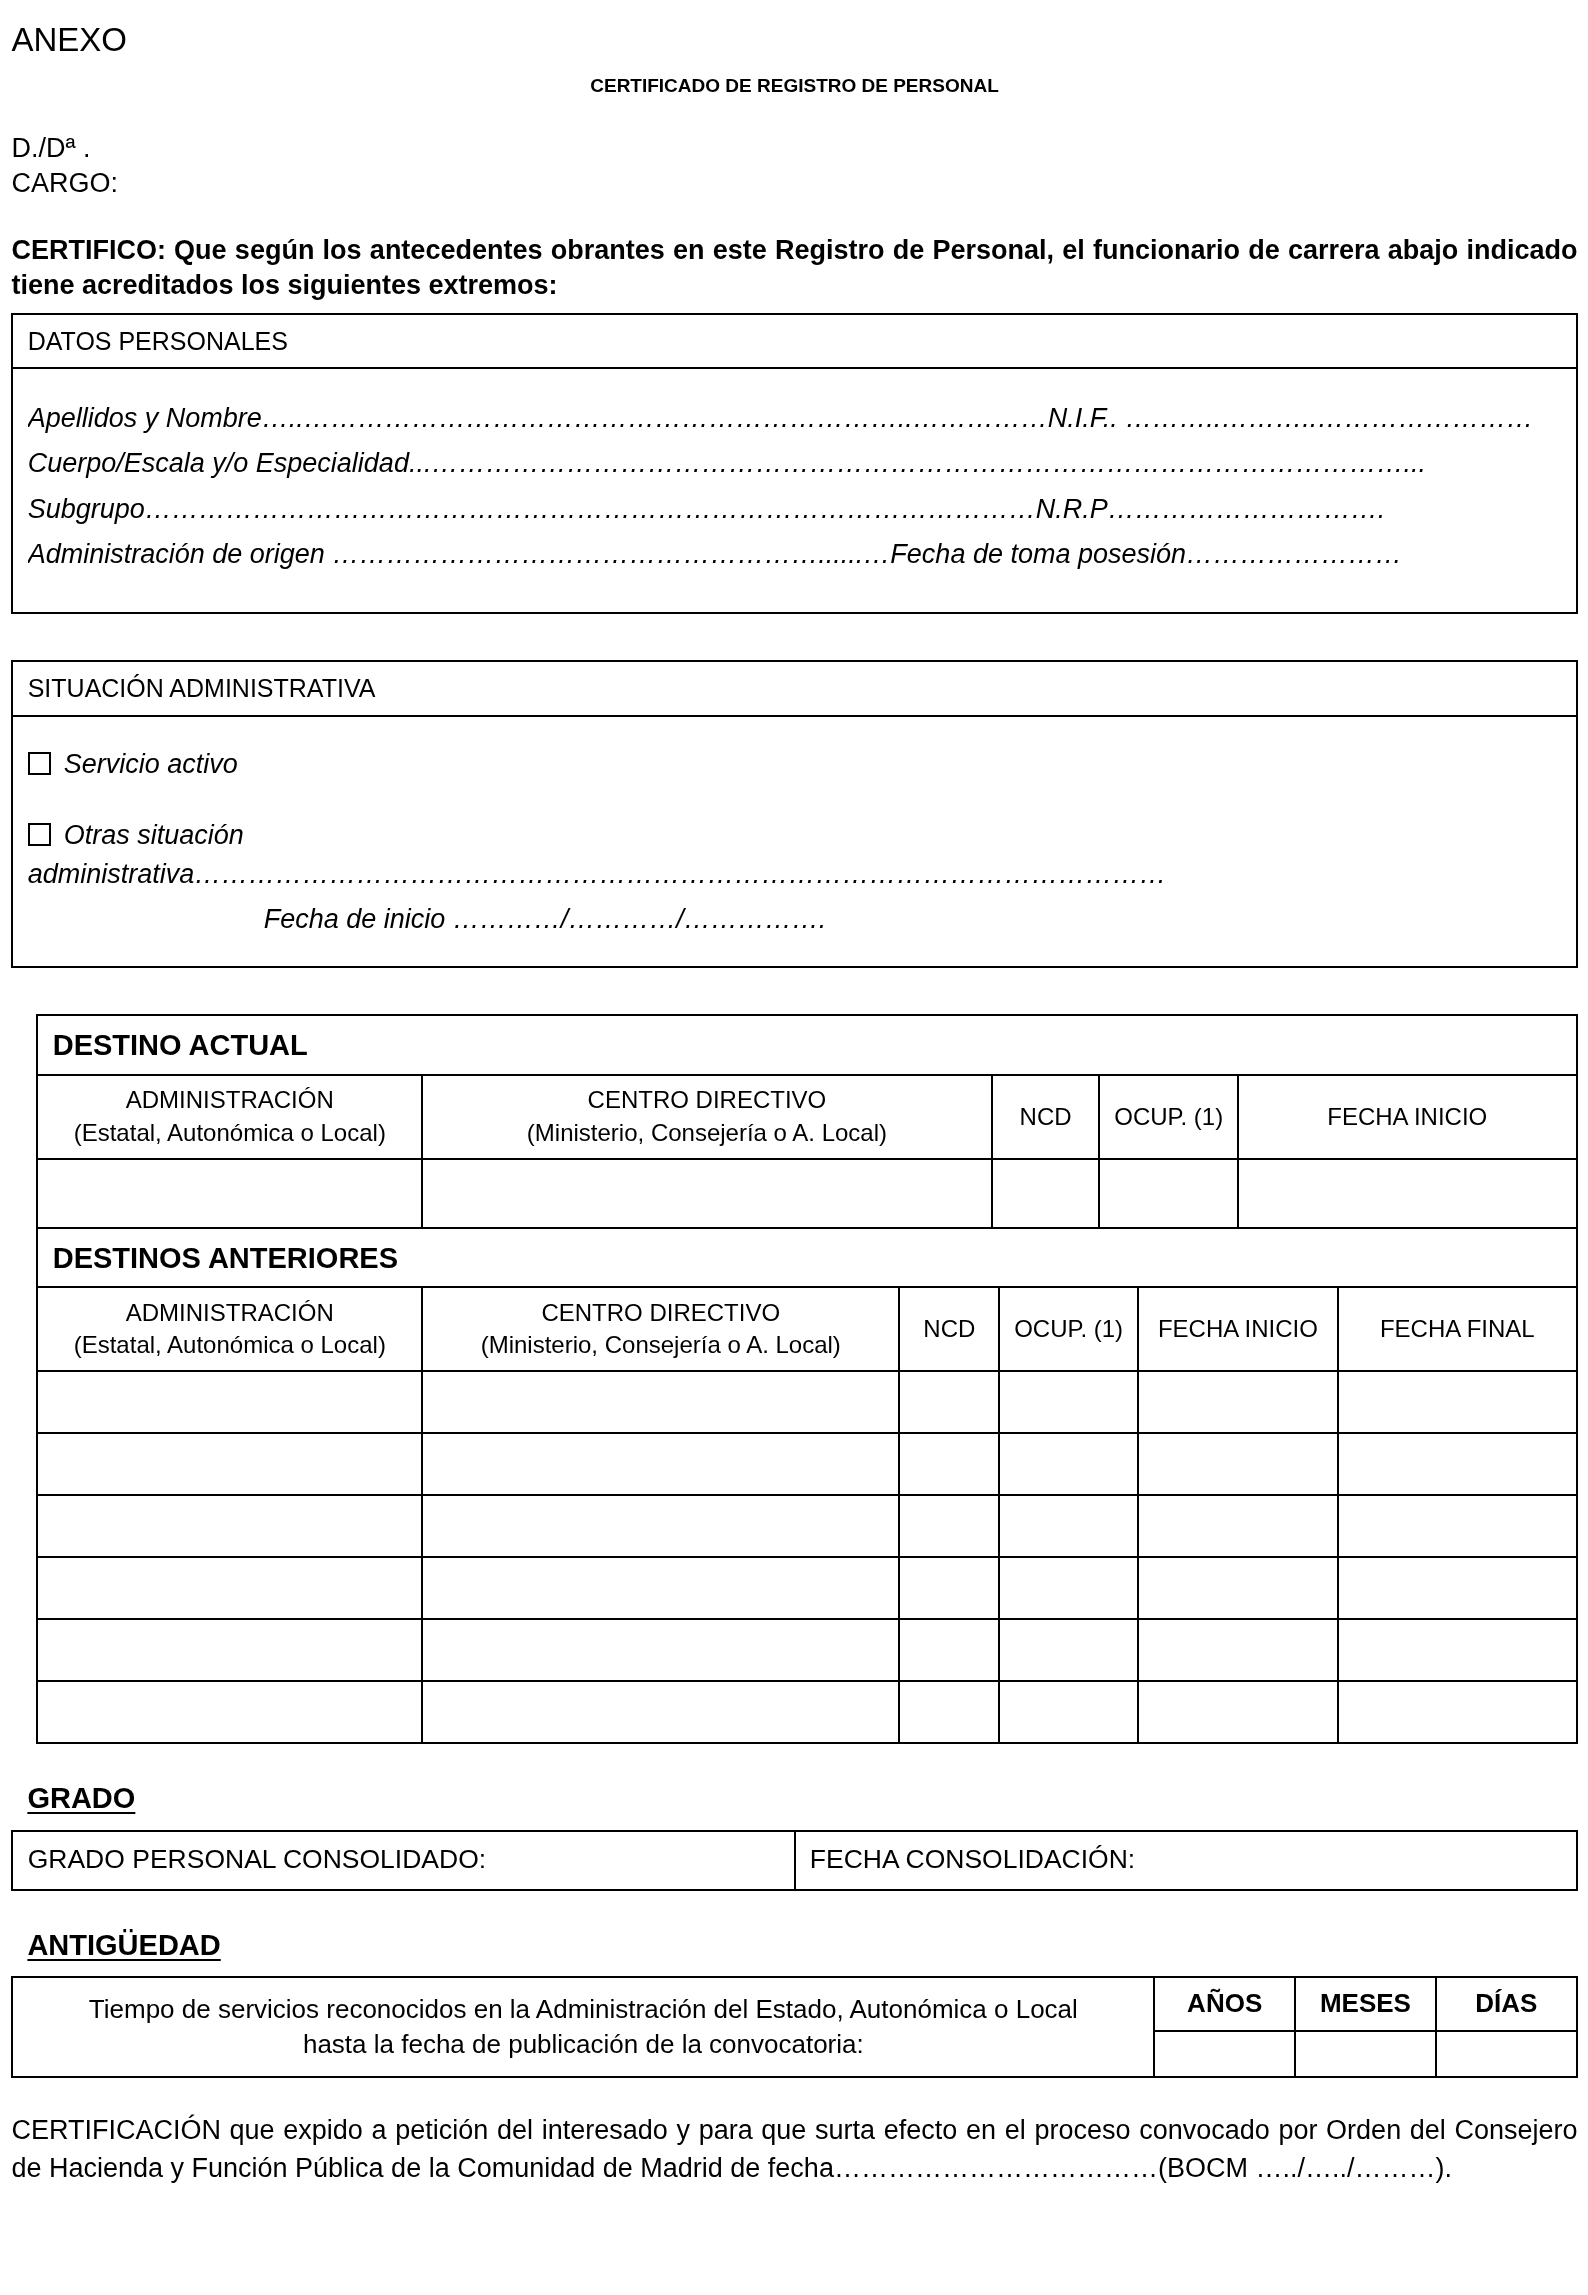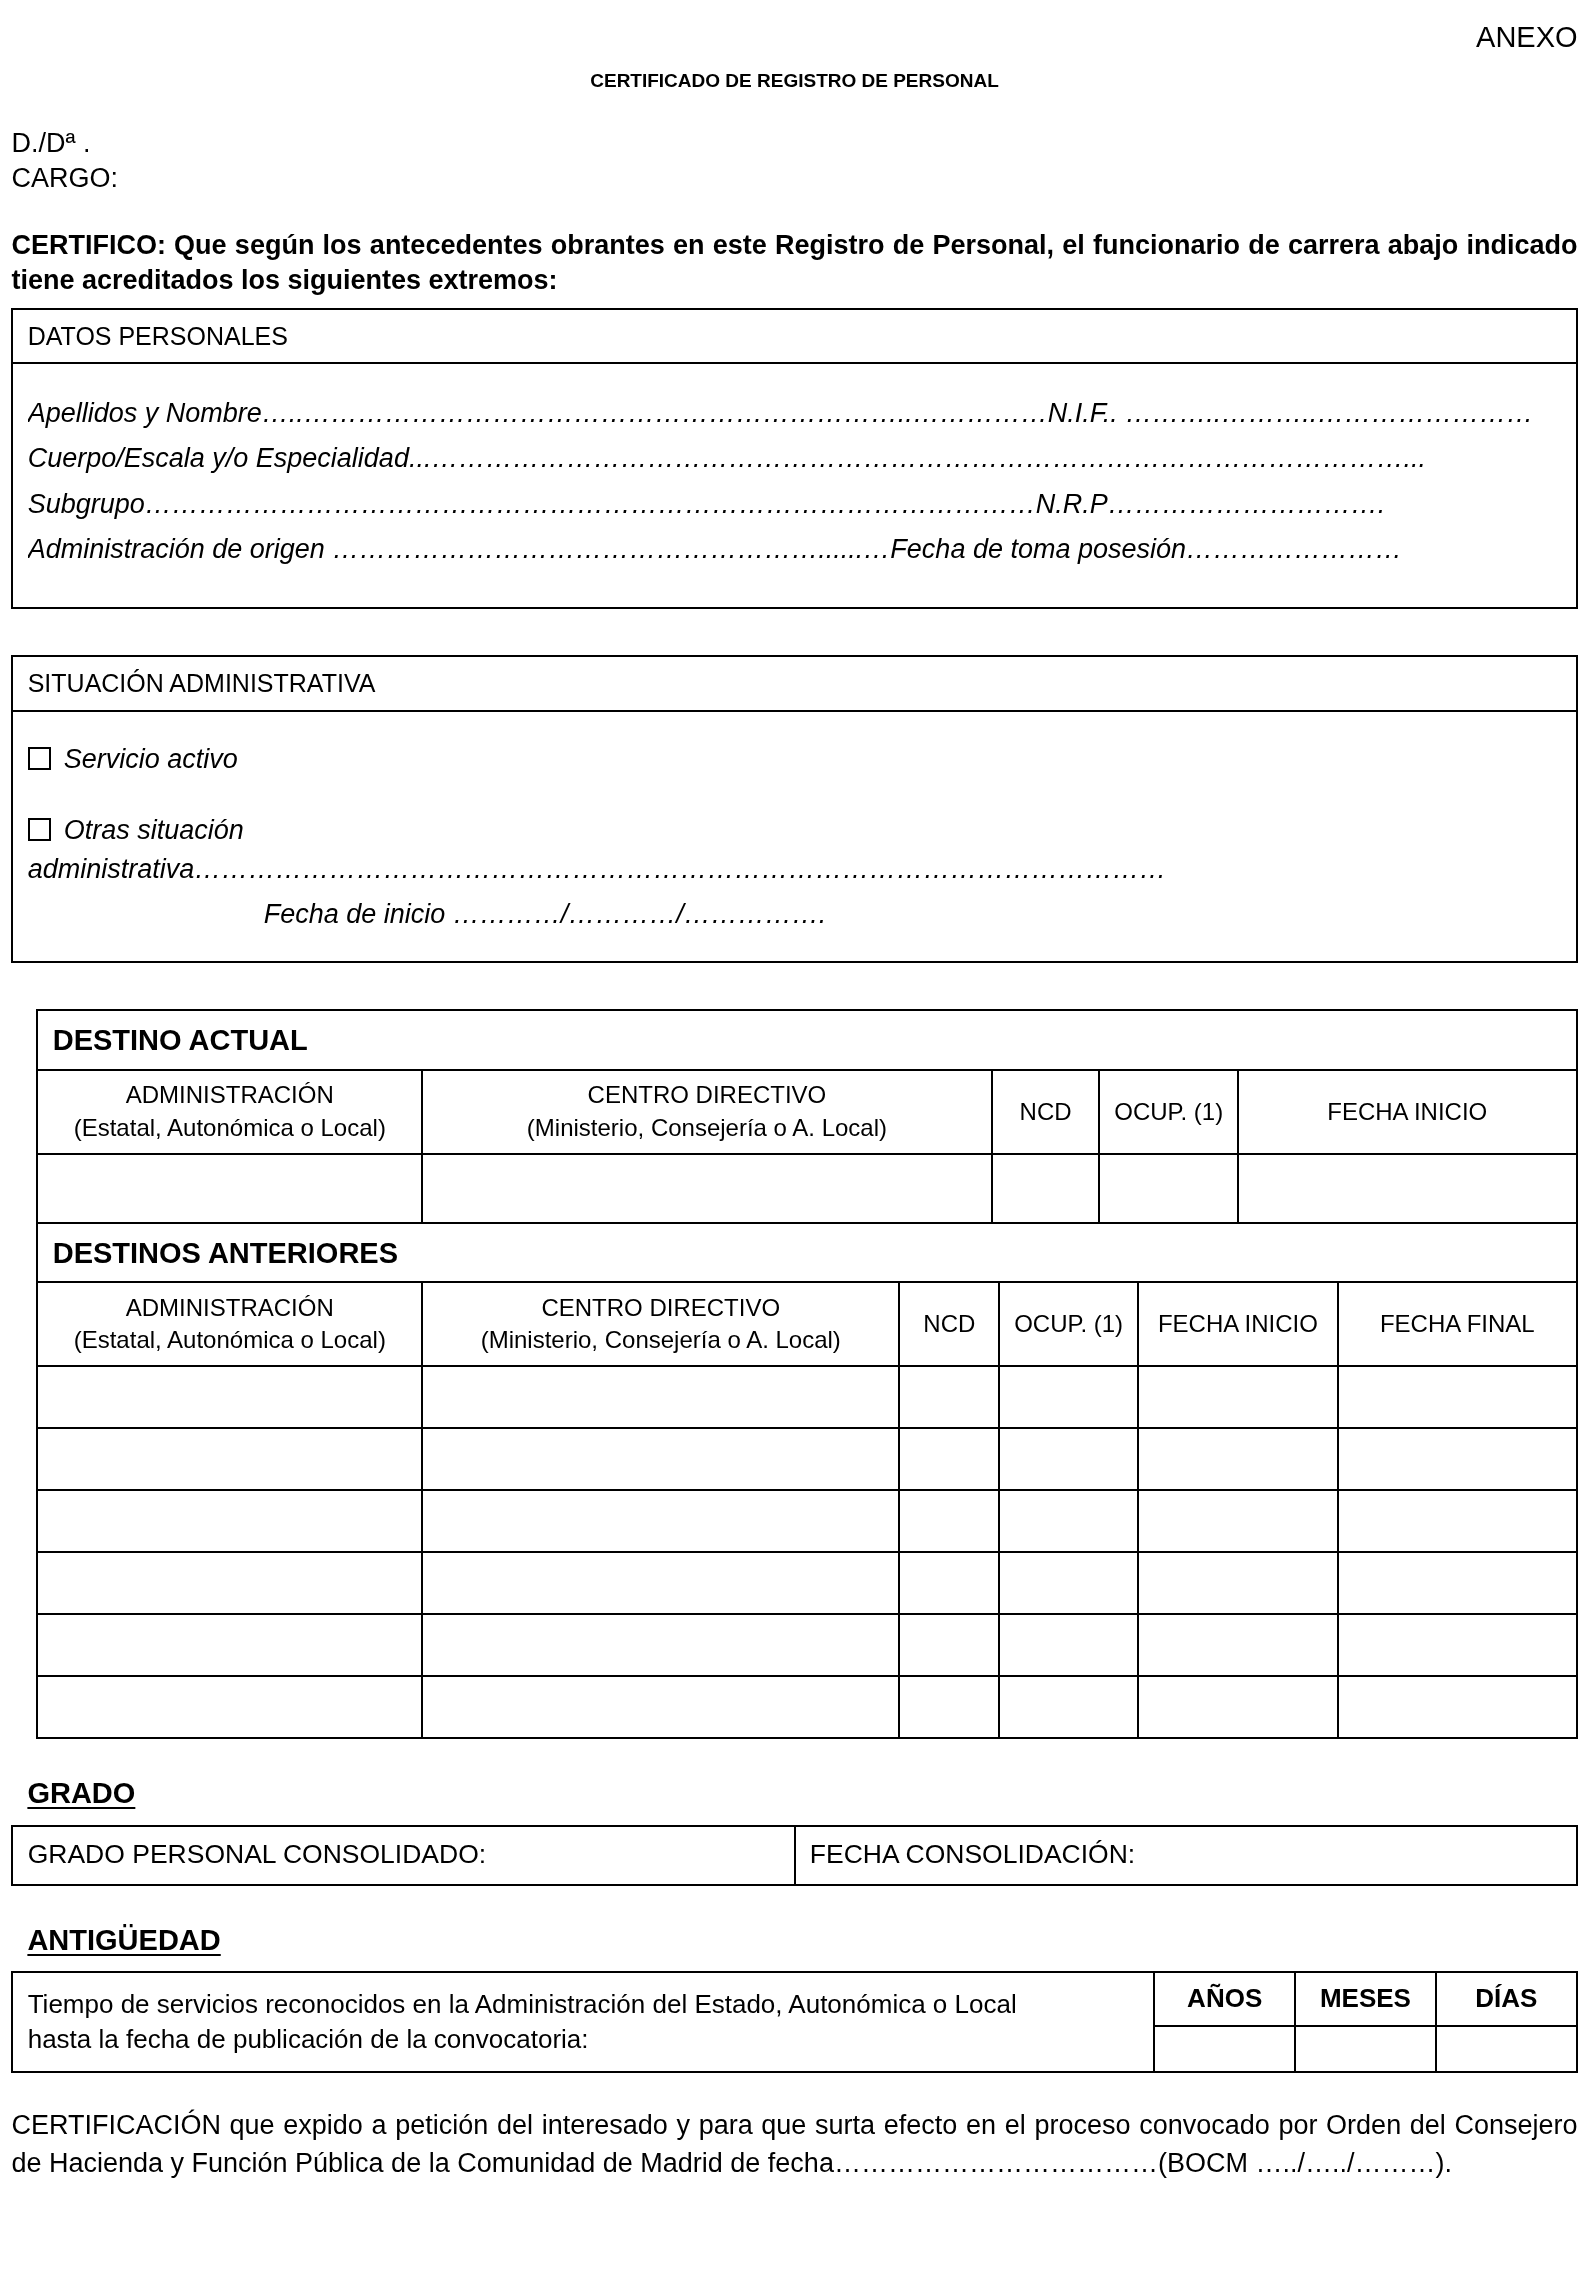--- a/index.html
+++ b/index.html
@@ -9,21 +9,21 @@
     min-height: 2295px;
     background: #ffffff;
     color: #000000;
     font-family: "Liberation Sans", "DejaVu Sans", sans-serif;
     font-size: 27px;
     line-height: 1.25;
     padding: 18.6px 11.4px 29px 11.4px;
     overflow: hidden;
   }
 
-  .t-anexo { text-align: right; font-size: 29px; }
+  .t-anexo { text-align: left; font-size: 33px; }
   .t-main  { text-align: center; font-size: 19px; font-weight: 700; margin-top: 14.3px; }
 
   .intro { margin-top: 33px; }
   .intro-line { font-size: 27px; line-height: 1.3; }
 
   .certifico {
     font-weight: 700;
     margin: 31.5px 0 10px 0;
     text-align: justify;
     line-height: 1.3;
@@ -95,21 +95,21 @@
   table.grado-tbl td {
     height: 59px;
     text-align: left;
     padding: 8.6px 14.3px;
     font-size: 26.5px;
   }
 
   table.ant-tbl th { font-weight: 700; height: 42px; font-size: 26px; }
   table.ant-tbl td.blank { height: 46px; }
   table.ant-tbl td.ant-text {
-    text-align: left;
+    text-align: center;
     font-size: 26px;
     white-space: pre-line;
     padding: 7.2px 14.3px;
     vertical-align: middle;
   }
 
   .certificacion {
     margin-top: 34px;
     text-align: justify;
     line-height: 1.4;

